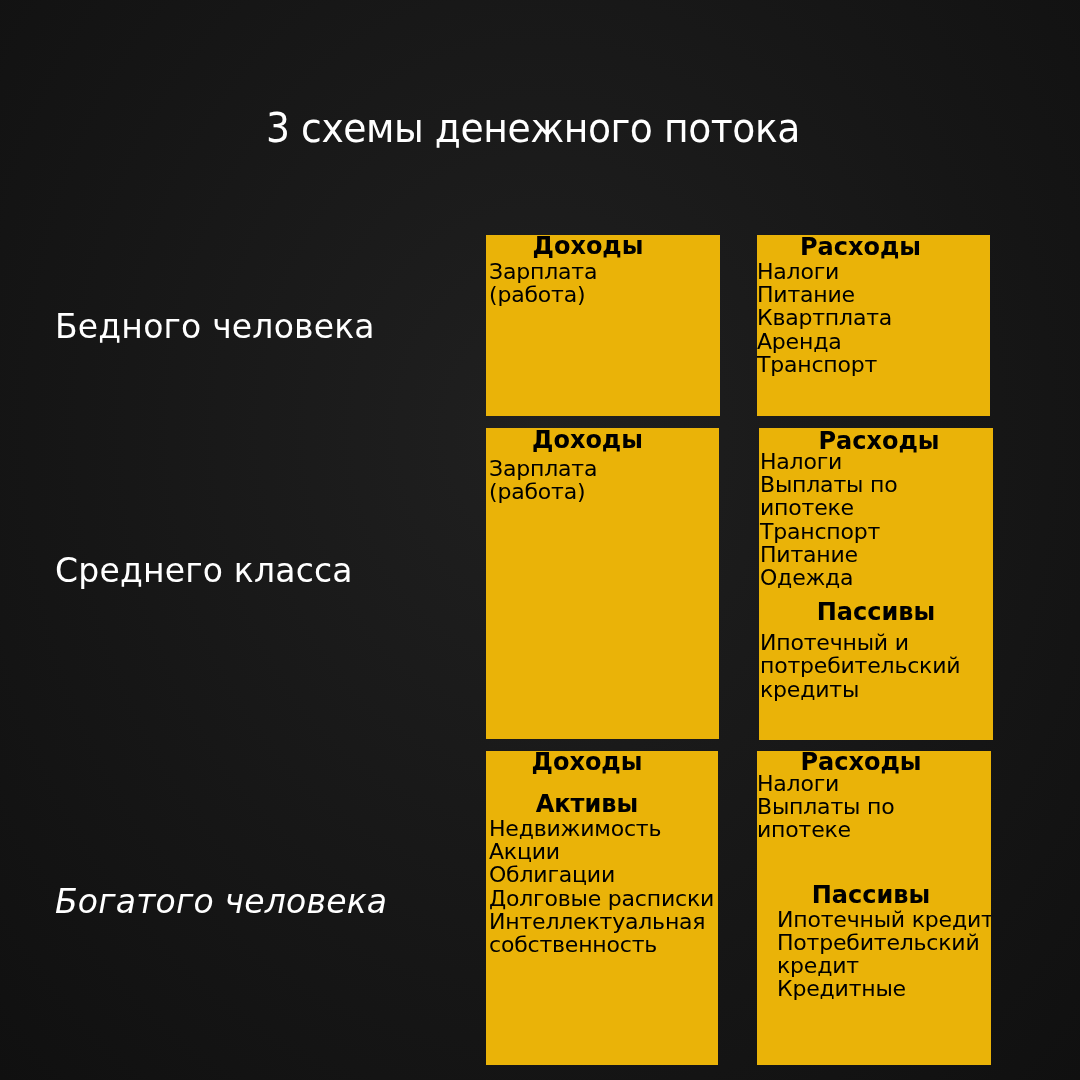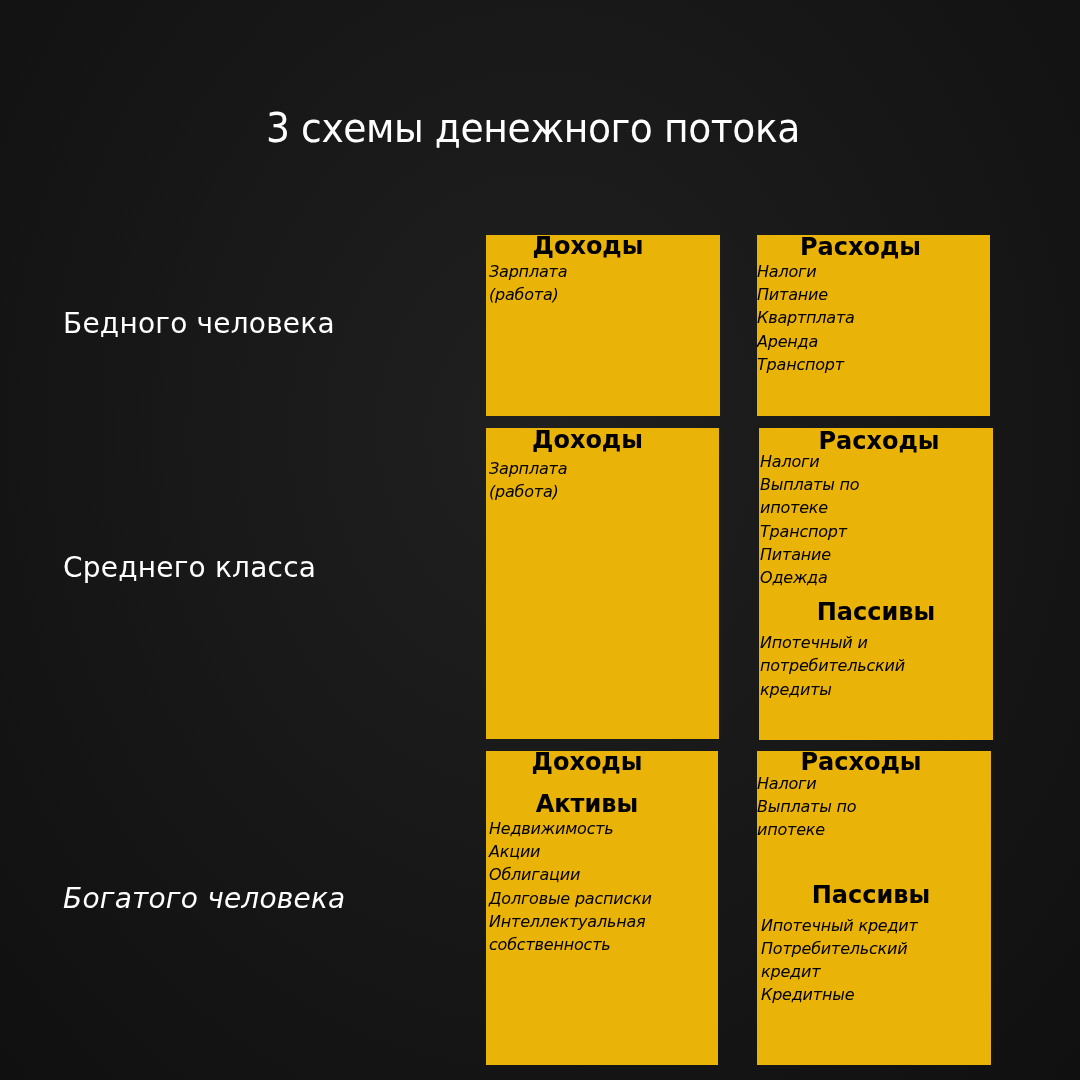--- a/index.html
+++ b/index.html
@@ -10,36 +10,35 @@
       font-family: "DejaVu Sans", sans-serif;
     }
     .title {
       position: absolute; left: 0; width: 1066px; top: 104px;
       text-align: center; color: #ffffff; font-size: 41px; font-weight: 400;
       letter-spacing: -0.5px;
       font-family: "DejaVu Sans", sans-serif;
       transform: scaleX(0.92); transform-origin: 533px 0;
     }
     .row-label {
-      position: absolute; left: 63px; color: #ffffff; font-size: 28px;
+      position: absolute; left: 55px; color: #ffffff; font-size: 33px;
       font-family: "DejaVu Sans", sans-serif; letter-spacing: 0.2px;
     }
     .box {
       position: absolute; background: #eab308; color: #000;
       box-sizing: border-box; overflow: hidden;
     }
     .box h3 {
       margin: 0; font-size: 24px; font-weight: bold; text-align: center;
       line-height: 26px; padding-left: 0;
     }
     .box ul { list-style: none; margin: 0; padding: 0; }
     .box li {
-      font-size: 16px; line-height: 23.2px; white-space: nowrap;
+      font-size: 22px; line-height: 23.2px; white-space: nowrap;
       letter-spacing: -0.2px;
-      font-style: italic;
     }
   </style>
 </head>
 <body>
 
 <div class="title">3 схемы денежного потока</div>
 
 <div class="row-label" style="top:307px;">Бедного человека</div>
 
 <div class="box" style="left:486px; top:235px; width:234px; height:181px;">
@@ -105,19 +104,19 @@
 </div>
 
 <div class="box" style="left:757px; top:751px; width:234px; height:314px;">
   <h3 style="margin-top:-2px; padding-right:26px;">Расходы</h3>
   <ul style="padding-left:0px; margin-top:-3px;">
     <li>Налоги</li>
     <li>Выплаты по</li>
     <li>ипотеке</li>
   </ul>
   <h3 style="margin-top:40px; padding-right:6px;">Пассивы</h3>
-  <ul style="padding-left:4px; margin-top:6px;">
+  <ul style="padding-left:20px; margin-top:0;">
     <li>Ипотечный кредит</li>
     <li>Потребительский</li>
     <li>кредит</li>
     <li>Кредитные</li>
   </ul>
 </div>
 
 </body></html>

